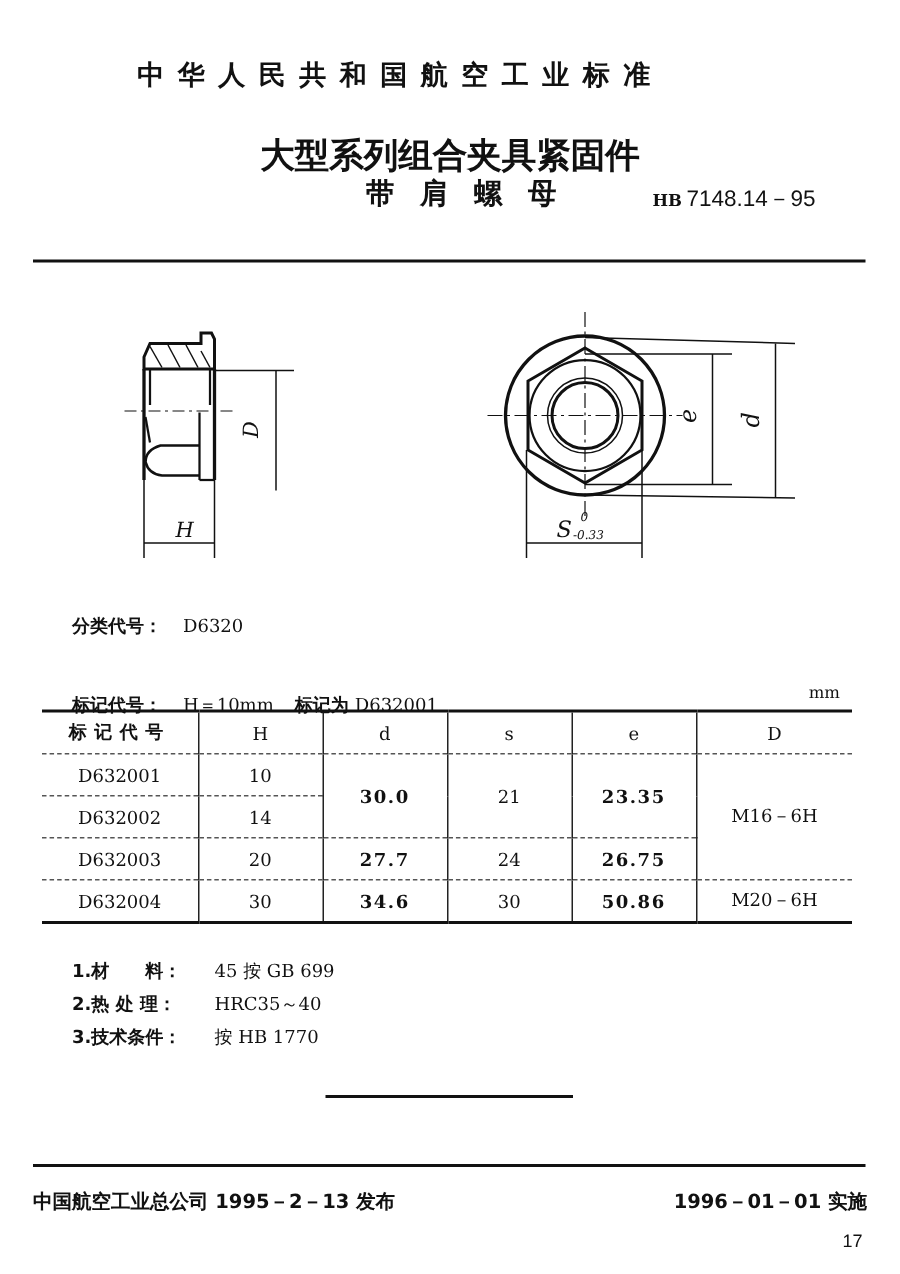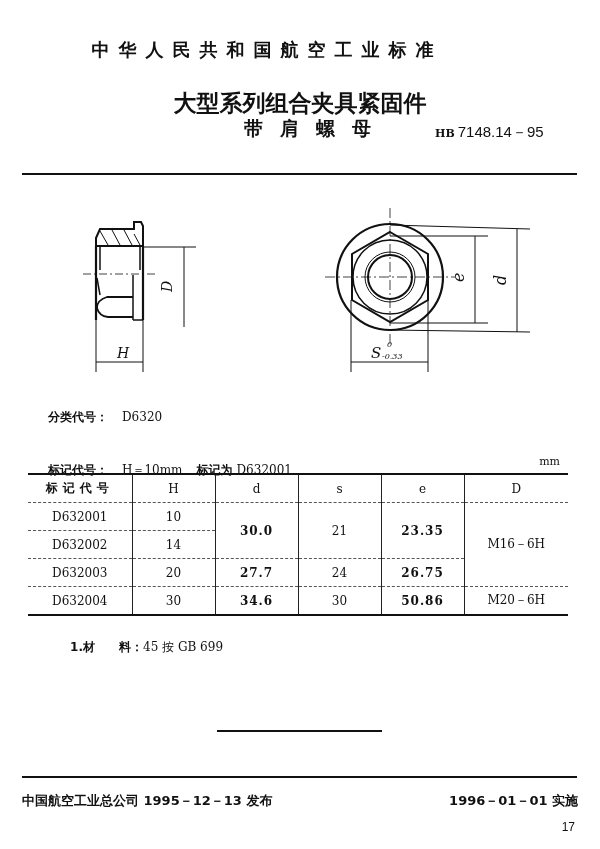--- a/index.html
+++ b/index.html
@@ -1,17 +1,17 @@
 <!DOCTYPE html>
 <html><head>
 <meta charset="utf-8">
 <style>
   html, body { margin: 0; padding: 0; background: #ffffff; }
   body { width: 600px; height: 849px; position: relative; overflow: hidden; color: #111; font-family: "DejaVu Serif", serif; }
-  .abs { position: absolute; text-align: right; }
+  .abs { position: absolute; }
   .org-title { left: 0; width: 524px; top: 38px; text-align: center; font-family: "DejaVu Sans", sans-serif; font-weight: bold; font-size: 18px; letter-spacing: 9px; padding-left: 10px; box-sizing: border-box; }
   .doc-title { left: 0; width: 600px; top: 88px; text-align: center; font-family: "DejaVu Sans", sans-serif; font-weight: bold; font-size: 23px; letter-spacing: 0px; }
   .doc-subtitle { left: 16px; width: 600px; top: 116px; text-align: center; font-family: "DejaVu Sans", sans-serif; font-weight: bold; font-size: 19px; letter-spacing: 17px; padding-left: 0; box-sizing: border-box; }
   .std-no { left: 435px; top: 123px; font-family: "Liberation Sans", sans-serif; font-size: 15px; }
   .std-no .prefix { font-family: "DejaVu Serif", serif; font-weight: bold; font-size: 11px; margin-right: 3px; }
   .rule { background: #111; height: 2px; }
   .meta { font-size: 12px; left: 48px; font-family: "DejaVu Serif", serif; }
   .meta .lbl { font-family: "DejaVu Sans", sans-serif; font-weight: bold; margin-right: 14px; }
   .unit { right: 40px; top: 455px; font-size: 11px; }
   table.spec { position: absolute; left: 28px; top: 473px; width: 540px; border-collapse: collapse; font-size: 12px; }
@@ -152,20 +152,22 @@
       <td class="num">34.6</td>
       <td>30</td>
       <td class="num">50.86</td>
       <td>M20－6H</td>
     </tr>
   </tbody>
 </table>
 
 <div class="abs notes">
   <div><span class="lbl">1.材　　料：</span><span>45 按 GB 699</span></div>
+  <div><span class="lbl">2.热 处 理：</span><span>HRC35～40</span></div>
+  <div><span class="lbl">3.技术条件：</span><span>按 HB 1770</span></div>
 </div>
 
 <div class="abs rule" style="left:217px; top:730px; width:165px; height:1.5px;"></div>
 <div class="abs rule" style="left:22px; top:776px; width:555px; height:1.5px;"></div>
 
-<div class="abs footer-left">中国航空工业总公司 1995－12－13 发布</div>
+<div class="abs footer-left">中国航空工业总公司 1995－2－13 发布</div>
 <div class="abs footer-right">1996－01－01 实施</div>
 <div class="abs page-num">17</div>
 
 </body></html>

